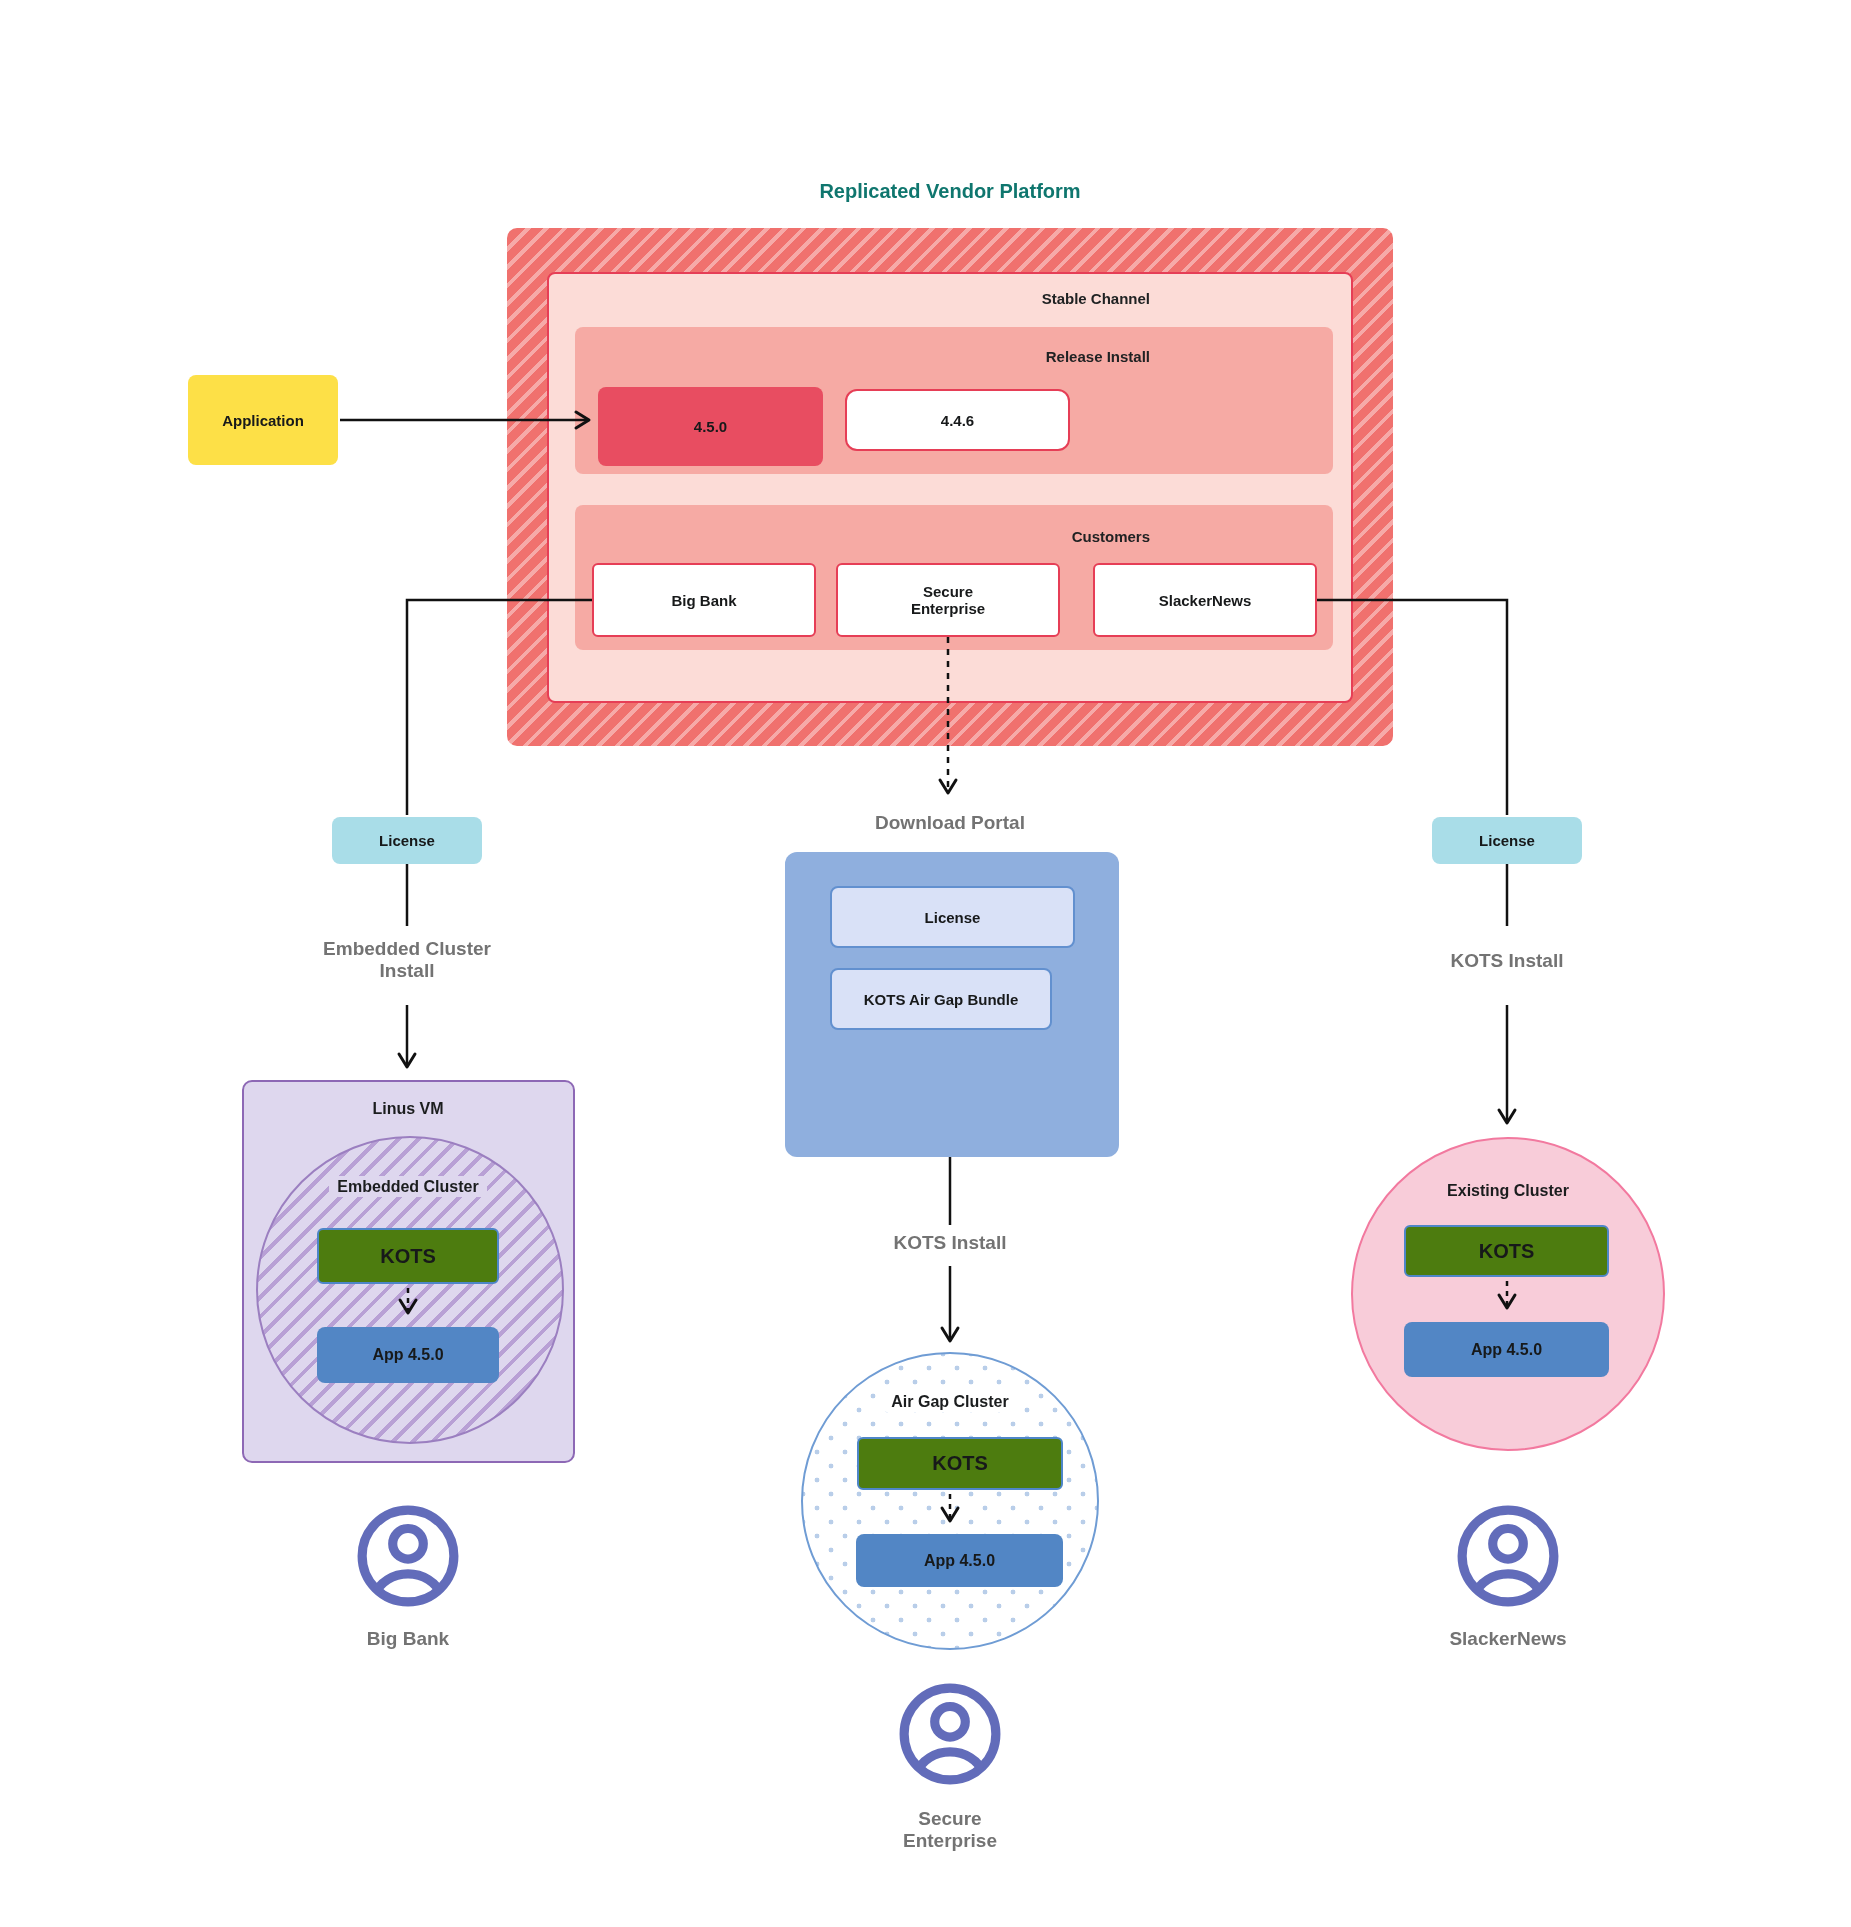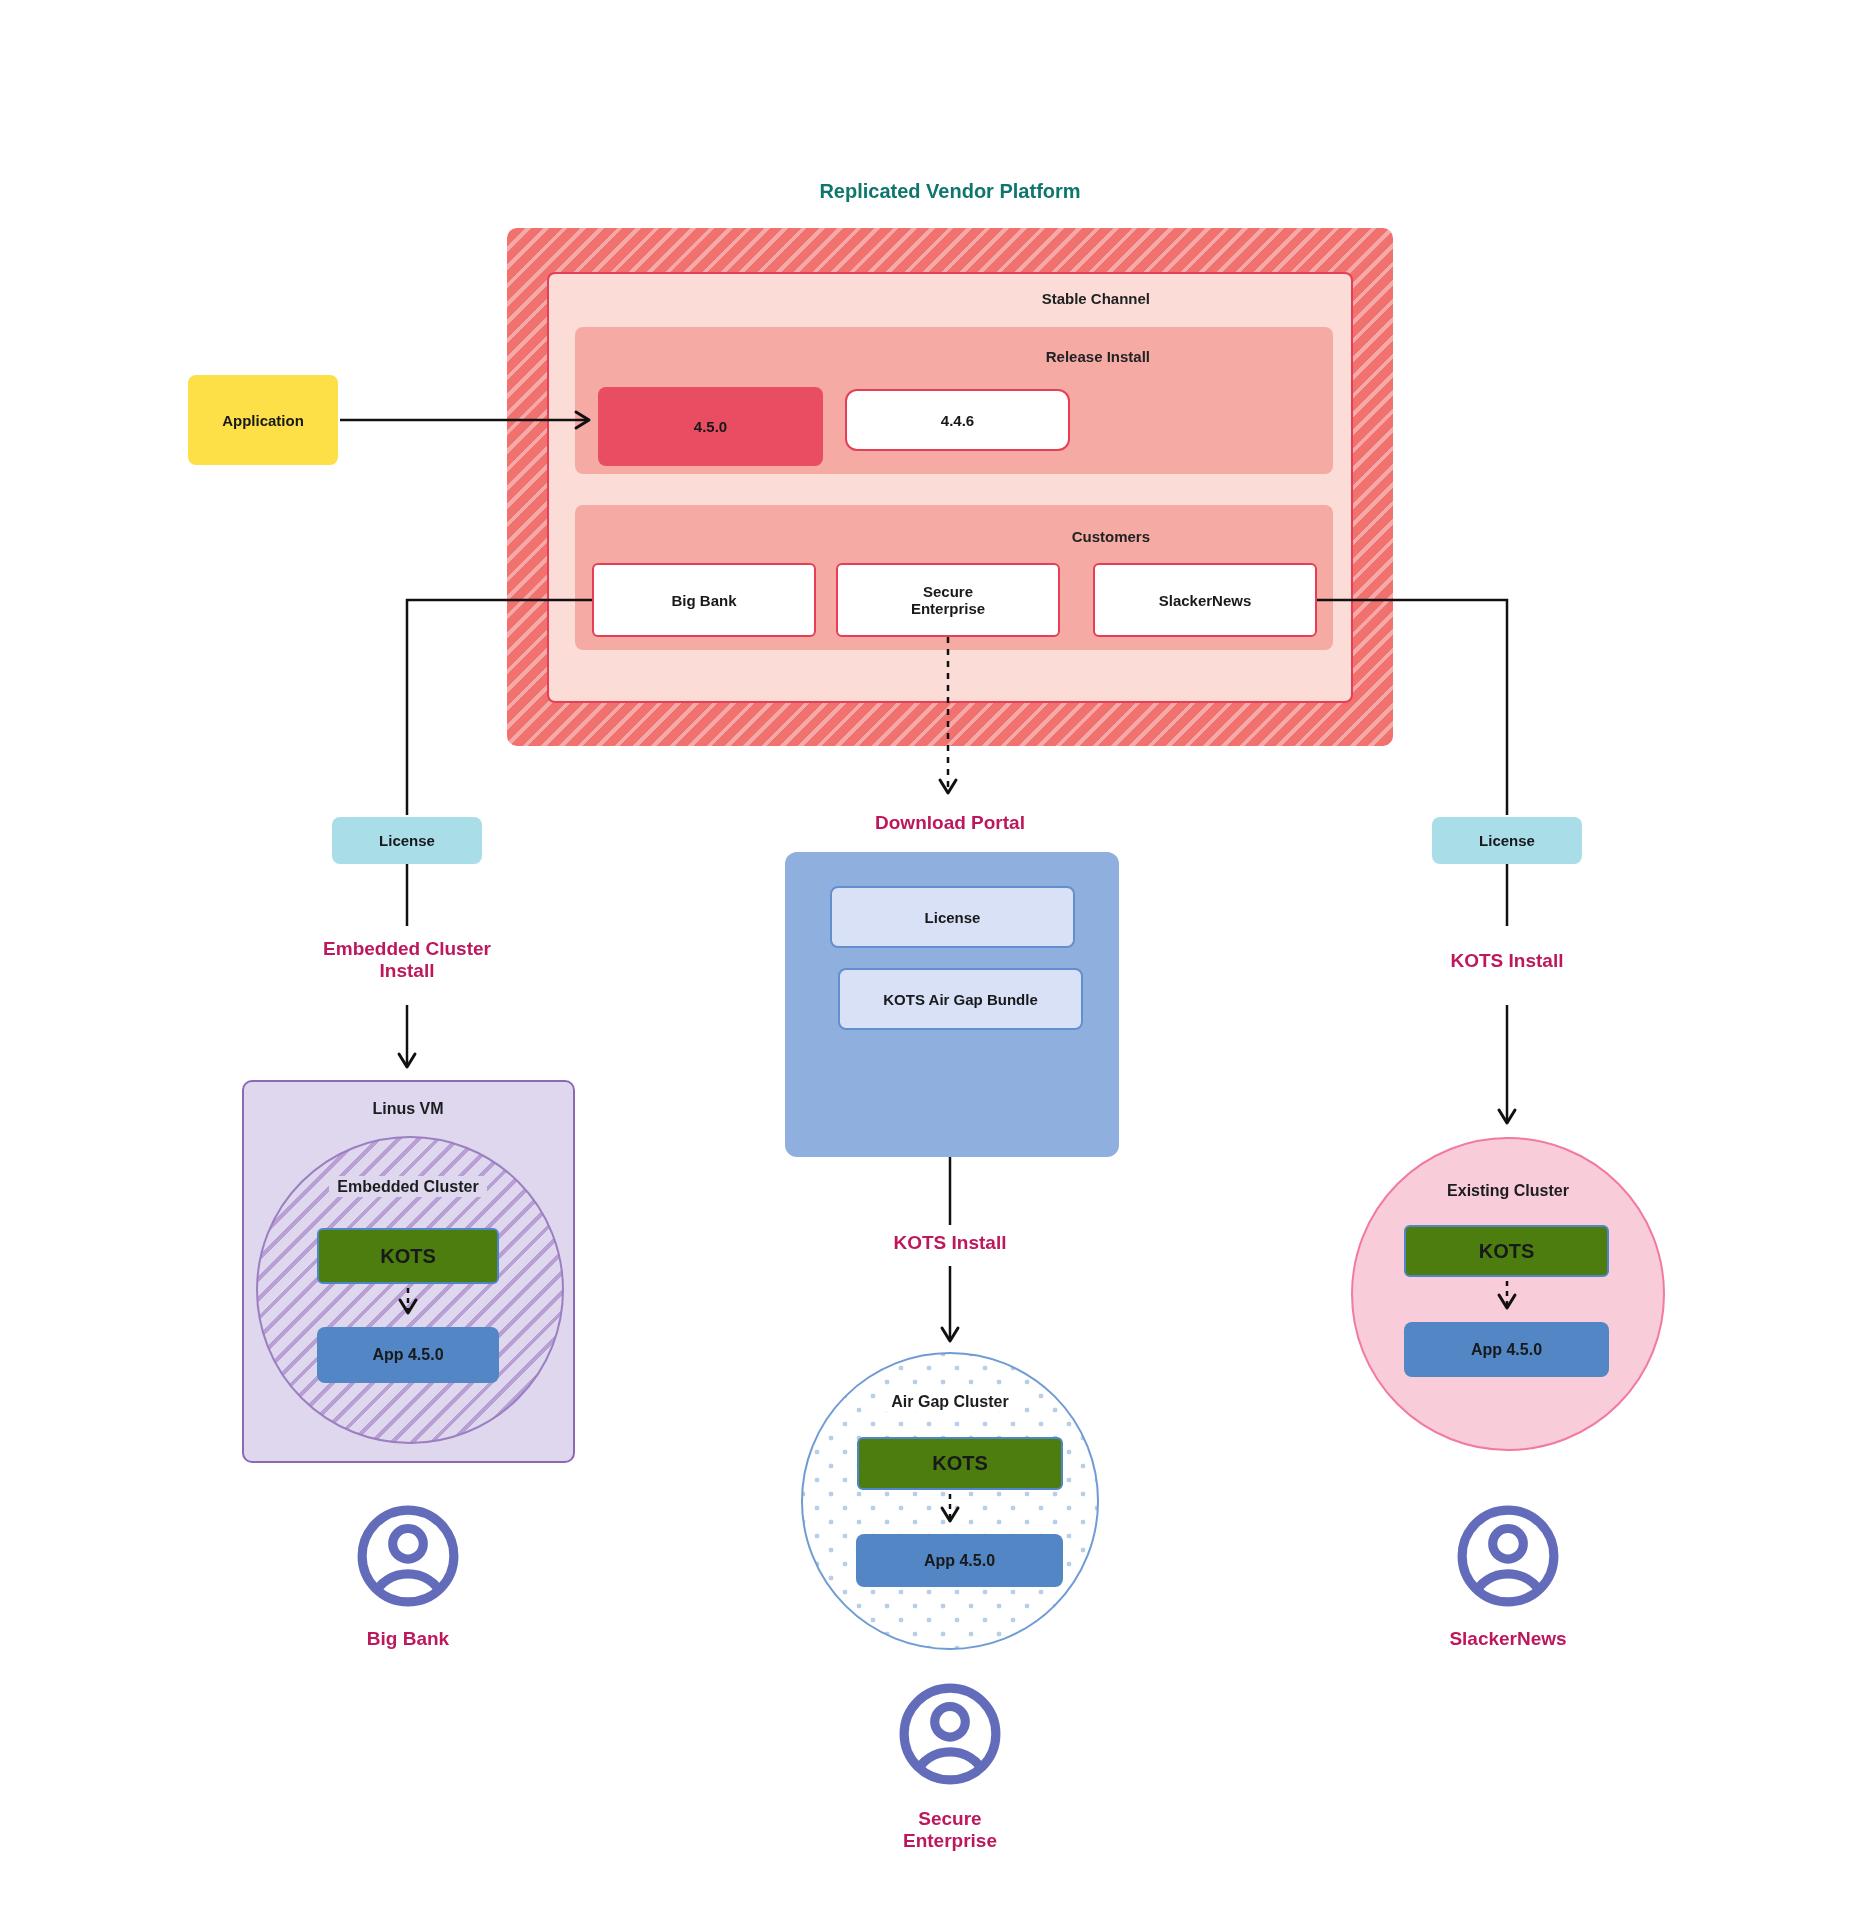--- a/index.html
+++ b/index.html
@@ -51,21 +51,21 @@
                      radial-gradient(#b9cee9 2.4px, transparent 2.6px);
     background-size:28px 28px;background-position:0 0,14px 14px;
   }
   .plate-white{background:#ffffff;padding:2px 8px;border-radius:4px;}
 
   
   .circle-pink{border-radius:50%;border:2px solid #f2799f;background:#f8ccd9;}
 
   .h1{font-size:20px;font-weight:600;color:#0f766e;}
   .h2{font-size:15px;font-weight:600;color:#202223;text-align:right;}
-  .h3{font-size:19px;font-weight:600;color:#be185d;}
+  .h3{font-size:19px;font-weight:600;color:#737373;}
   .h4{font-size:16px;font-weight:600;color:#1b1d1e;}
   .boxtxt{font-weight:600;color:#17191a;}
 </style>
 </head>
 <body>
 
 <div class="canvas">
 
   <div class="abs lbl h1 lbl-layer" style="left:700px;top:180px;width:500px;">Replicated Vendor Platform</div>
 
@@ -130,21 +130,21 @@
       </clipPath>
     <circle cx="52" cy="52" r="45" fill="none" stroke="#626cba" stroke-width="9"></circle>
     <circle cx="52" cy="40" r="15" fill="none" stroke="#626cba" stroke-width="9"></circle>
     <path d="M18,92 C30,62 74,62 86,92" fill="none" stroke="#626cba" stroke-width="9" clip-path="url(#uc1)"></path>
   </svg>
   <div class="abs lbl h3 lbl-layer" style="left:308px;top:1628px;width:200px;">Big Bank</div>
 
   <div class="abs lbl h3 lbl-layer" style="left:800px;top:812px;width:300px;">Download  Portal</div>
   <div class="abs bg portal" style="left:785px;top:852px;width:334px;height:305px;"></div>
   <div class="abs fg box portal-item boxtxt" style="left:830px;top:886px;width:245px;height:62px;">License</div>
-  <div class="abs fg box portal-item boxtxt" style="left:830px;top:968px;width:245px;height:62px;margin-left:8px;">KOTS Air Gap Bundle</div>
+  <div class="abs fg box portal-item boxtxt" style="left:830px;top:968px;width:222px;height:62px;">KOTS Air Gap Bundle</div>
 
   <div class="abs lbl h3 lbl-layer" style="left:825px;top:1232px;width:250px;">KOTS Install</div>
 
   <div class="abs bg circle-dots" style="left:801px;top:1352px;width:298px;height:298px;"></div>
   <div class="abs lbl h4 lbl-layer" style="left:850px;top:1393px;width:200px;"><span class="plate-white">Air Gap Cluster</span></div>
   <div class="abs fg box kots boxtxt" style="left:857px;top:1437px;width:206px;height:53px;">KOTS</div>
   <div class="abs fg box app-blue boxtxt" style="left:856px;top:1534px;width:207px;height:53px;">App 4.5.0</div>
 
   <svg class="abs lbl-layer" style="left:897px;top:1681px;" width="106" height="106" viewBox="0 0 104 104">
     <clipPath id="uc2">

